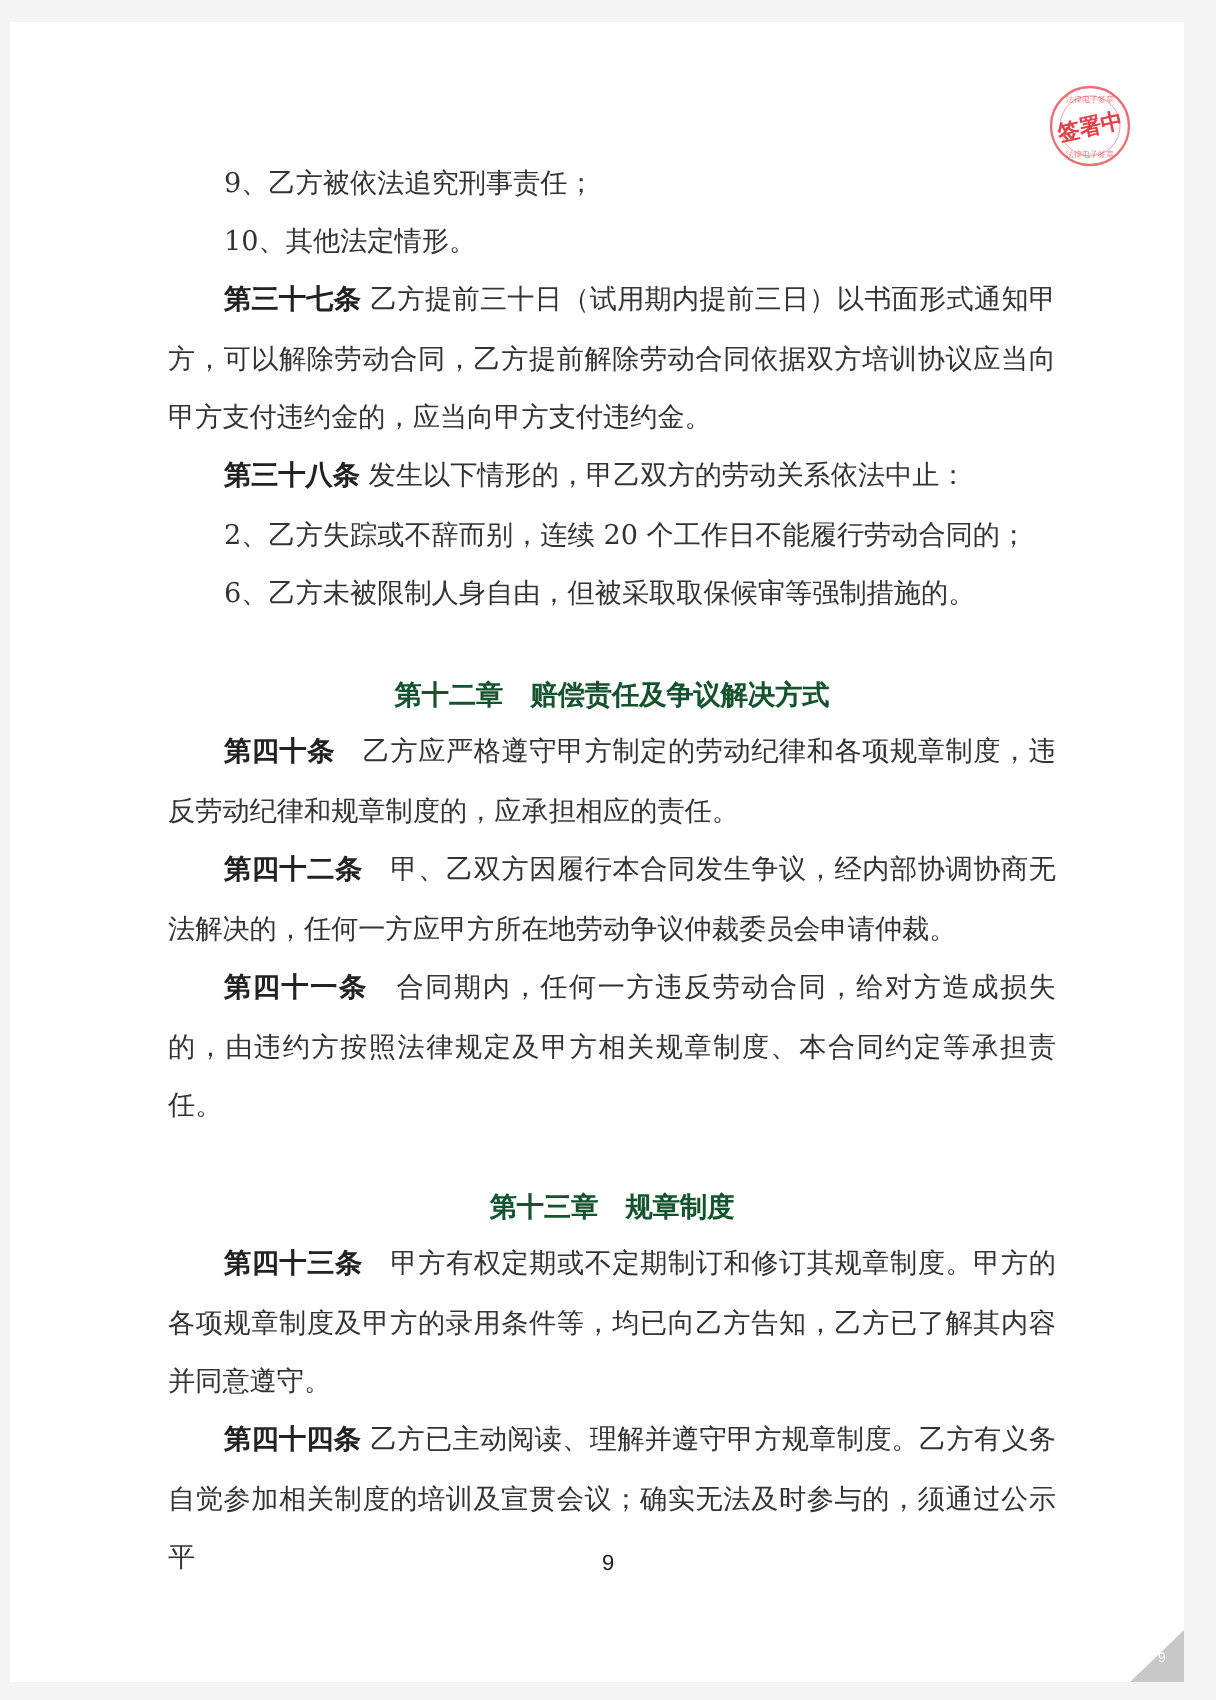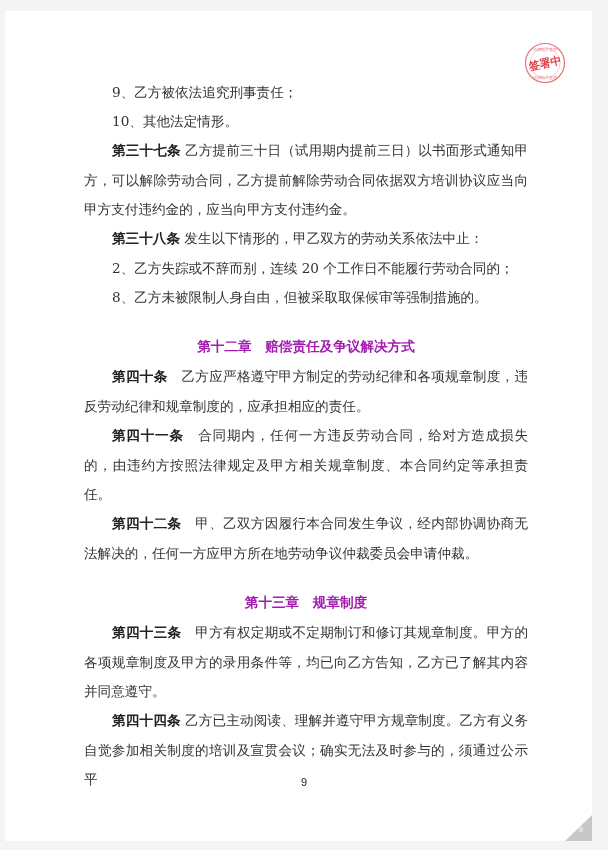--- a/index.html
+++ b/index.html
@@ -16,22 +16,22 @@
     position: absolute; left: 513px; top: 31px; width: 54px; height: 42px;
   }
   .content {
     position: absolute; left: 84px; top: 78px; width: 444px;
     font-size: 13.6px; color: #333333; line-height: 29px;
   }
   .p { margin: 0; text-align: justify; text-justify: inter-ideograph; }
   .indent { text-indent: 28px; }
   .art { font-family: Liberation Mono, monospace; font-weight: bold; color: #222; }
   .chap {
-    text-align: center; font-family: Liberation Mono, monospace;
-    font-weight: bold; color: #a21caf; margin: 0;
+    text-align: center; font-family: Liberation Sans, sans-serif;
+    font-weight: bold; color: #14532d; margin: 0;
   }
   .gap { height: 21px; }
   .pagenum {
     position: absolute; left: 0; width: 608px; top: 776px; text-align: center;
     font-size: 11px; color: #222; font-family: "Liberation Sans", sans-serif;
   }
   .corner {
     position: absolute; left: 565px; top: 815px; width: 27px; height: 26px;
   }
   .corner-num {
@@ -51,26 +51,26 @@
     <text x="27" y="25" font-size="11" font-weight="bold" fill="#e0424a" text-anchor="middle" font-family="DejaVu Sans, sans-serif" transform="rotate(-12 27 21)">签署中</text>
   </svg>
 </div>
 
 <div class="content" id="content">
     <p class="p indent">9、乙方被依法追究刑事责任；</p>
     <p class="p indent">10、其他法定情形。</p>
     <p class="p indent"><span class="art">第三十七条</span><span> 乙方提前三十日（试用期内提前三日）以书面形式通知甲方，可以解除劳动合同，乙方提前解除劳动合同依据双方培训协议应当向甲方支付违约金的，应当向甲方支付违约金。</span></p>
     <p class="p indent"><span class="art">第三十八条</span><span> 发生以下情形的，甲乙双方的劳动关系依法中止：</span></p>
     <p class="p indent">2、乙方失踪或不辞而别，连续 20 个工作日不能履行劳动合同的；</p>
-    <p class="p indent">8、乙方未被限制人身自由，但被采取取保候审等强制措施的。</p>
+    <p class="p indent">6、乙方未被限制人身自由，但被采取取保候审等强制措施的。</p>
     <div class="gap"></div>
     <p class="chap">第十二章　赔偿责任及争议解决方式</p>
     <p class="p indent"><span class="art">第四十条</span><span>　乙方应严格遵守甲方制定的劳动纪律和各项规章制度，违反劳动纪律和规章制度的，应承担相应的责任。</span></p>
+    <p class="p indent"><span class="art">第四十二条</span><span>　甲、乙双方因履行本合同发生争议，经内部协调协商无法解决的，任何一方应甲方所在地劳动争议仲裁委员会申请仲裁。</span></p>
     <p class="p indent"><span class="art">第四十一条</span><span>　合同期内，任何一方违反劳动合同，给对方造成损失的，由违约方按照法律规定及甲方相关规章制度、本合同约定等承担责任。</span></p>
-    <p class="p indent"><span class="art">第四十二条</span><span>　甲、乙双方因履行本合同发生争议，经内部协调协商无法解决的，任何一方应甲方所在地劳动争议仲裁委员会申请仲裁。</span></p>
     <div class="gap"></div>
     <p class="chap">第十三章　规章制度</p>
     <p class="p indent"><span class="art">第四十三条</span><span>　甲方有权定期或不定期制订和修订其规章制度。甲方的各项规章制度及甲方的录用条件等，均已向乙方告知，乙方已了解其内容并同意遵守。</span></p>
     <p class="p indent"><span class="art">第四十四条</span><span> 乙方已主动阅读、理解并遵守甲方规章制度。乙方有义务自觉参加相关制度的培训及宣贯会议；确实无法及时参与的，须通过公示平</span></p>
   </div>
 
 <div class="pagenum">9</div>
 
 <svg class="corner" viewBox="0 0 27 26">
   <polygon points="0,26 27,0 27,26" fill="#c8c8c8"></polygon>

